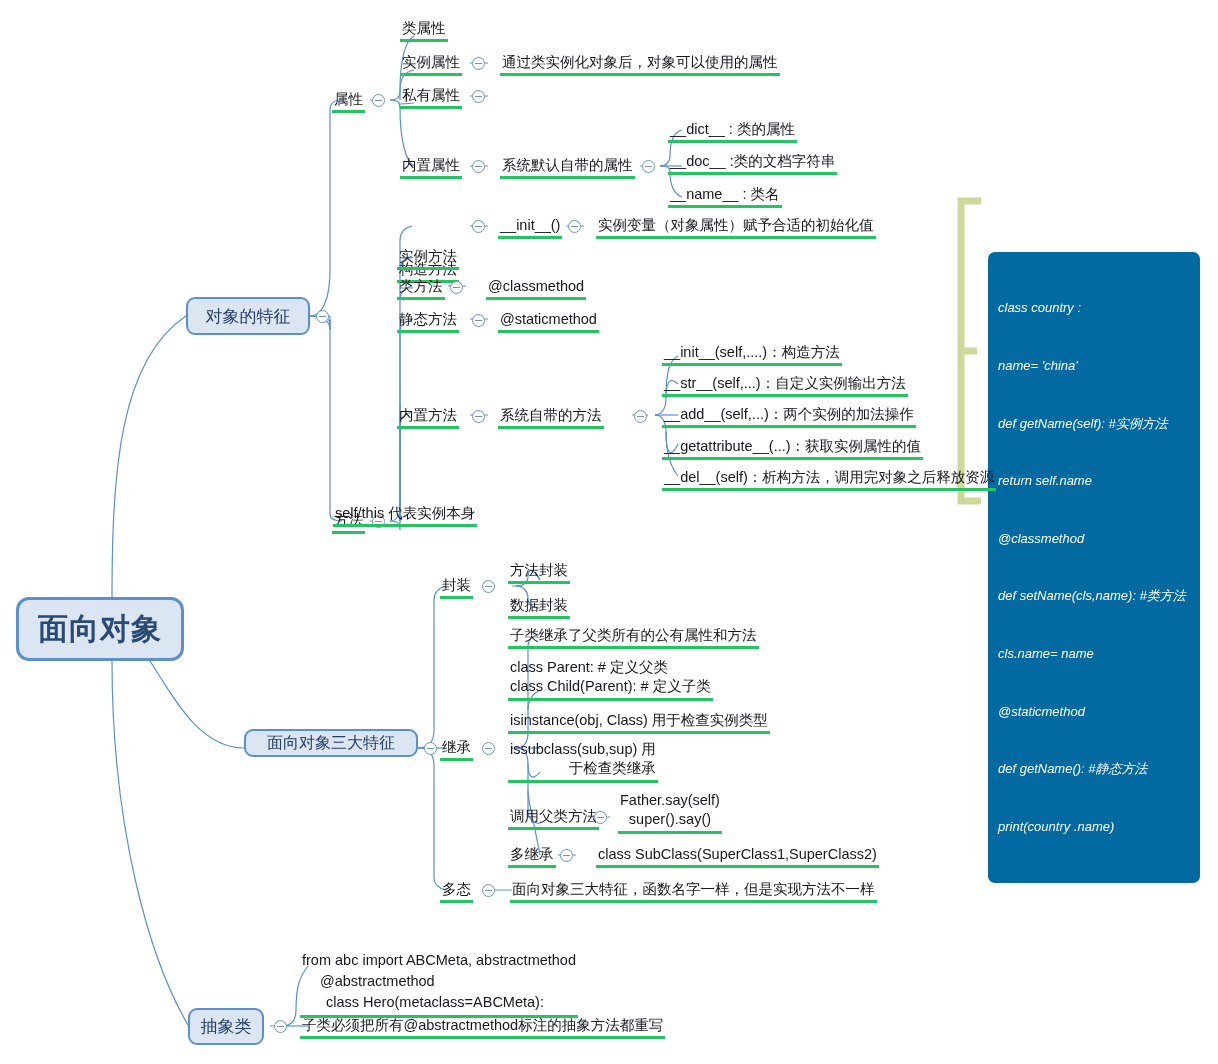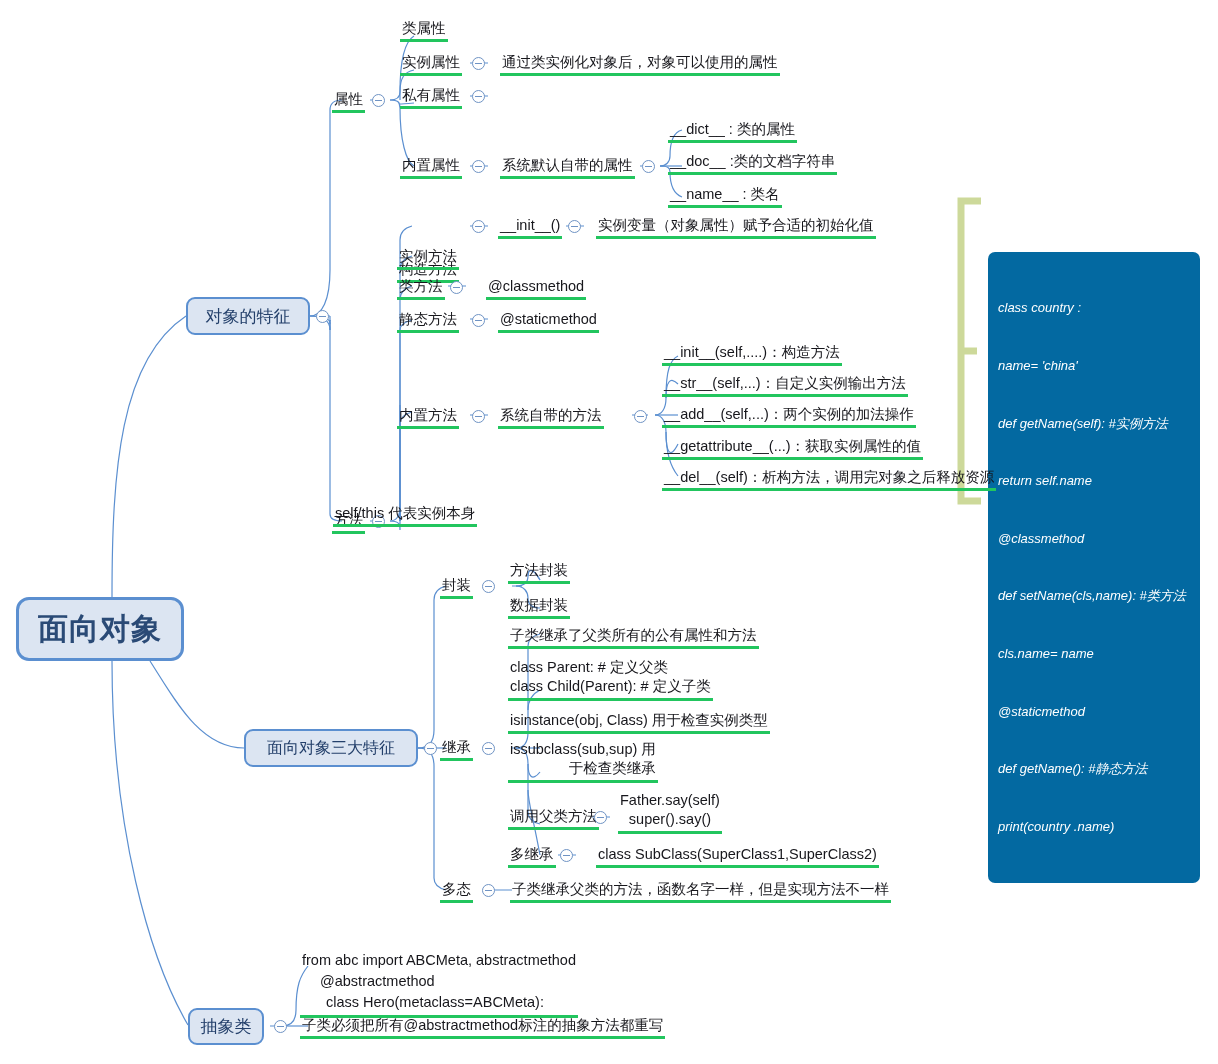--- a/index.html
+++ b/index.html
@@ -184,21 +184,21 @@
 
   <div class="boxnode root" style="left:16px;top:597px;width:168px;height:64px;">
     <span>面向对象</span>
   </div>
 
   <div class="boxnode lvl1" style="left:186px;top:297px;width:124px;height:38px;">
     <span>对象的特征</span>
   </div>
   <div class="minus" style="left:316px;top:310px;"></div>
 
-  <div class="boxnode lvl1b" style="left:244px;top:729px;width:174px;height:38px;">
+  <div class="boxnode lvl1b" style="left:244px;top:729px;width:174px;height:28px;">
     <span>面向对象三大特征</span>
   </div>
   <div class="minus" style="left:424px;top:742px;"></div>
 
   <div class="boxnode lvl1" style="left:188px;top:1008px;width:76px;height:37px;">
     <span>抽象类</span>
   </div>
   <div class="minus" style="left:274px;top:1020px;"></div>
 
   <div class="topic ul" style="left:332px;top:90px;">属性</div>
@@ -282,21 +282,21 @@
     <div style="text-align:center;">Father.say(self)</div>
     <div style="text-align:center;">super().say()</div>
   </div>
 
   <div class="topic ul" style="left:508px;top:845px;">多继承</div>
   <div class="minus" style="left:560px;top:849px;"></div>
   <div class="topic ul" style="left:596px;top:845px;">class SubClass(SuperClass1,SuperClass2)</div>
 
   <div class="topic ul" style="left:440px;top:880px;">多态</div>
   <div class="minus" style="left:482px;top:884px;"></div>
-  <div class="topic ul" style="left:510px;top:880px;">子类继承父类的方法，函数名字一样，但是实现方法不一样</div>
+  <div class="topic ul" style="left:510px;top:880px;">面向对象三大特征，函数名字一样，但是实现方法不一样</div>
 
   <div class="topic ul" style="left:300px;top:950px;line-height:21px;">
     <div>from abc import ABCMeta, abstractmethod</div>
     <div style="padding-left:18px;">@abstractmethod</div>
     <div style="padding-left:24px;">class Hero(metaclass=ABCMeta):</div>
   </div>
   <div class="topic ul" style="left:300px;top:1016px;">子类必须把所有@abstractmethod标注的抽象方法都重写</div>
 
 </div>
 

